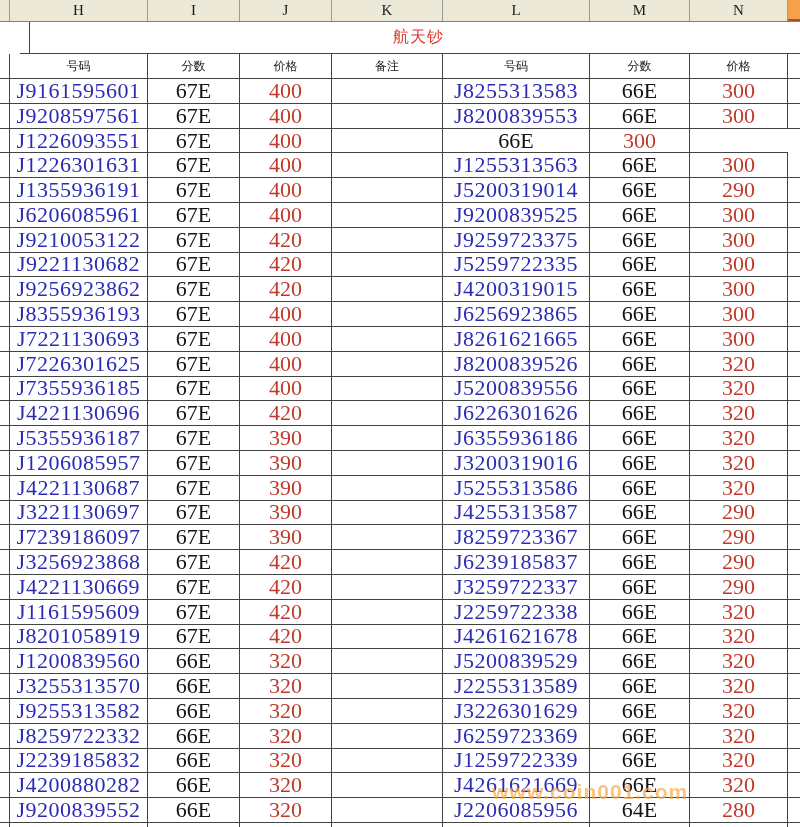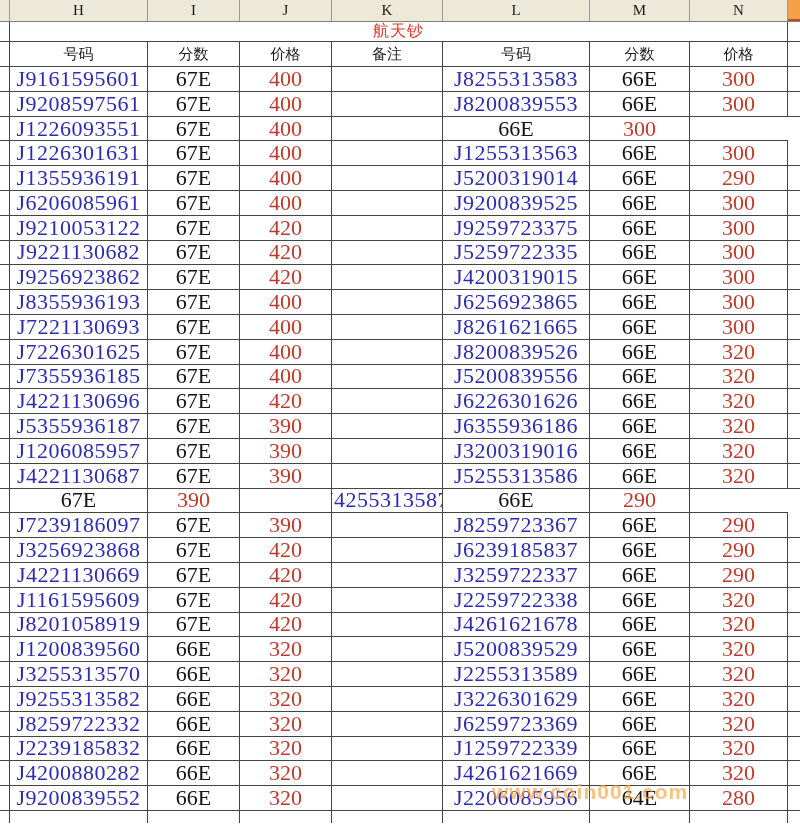--- a/index.html
+++ b/index.html
@@ -18,24 +18,24 @@
   .ch{border-right:1px solid var(--lightgrid);display:flex;align-items:center;justify-content:center;
     font-size:15px;color:#1a1a1a;}
   .ch.selected{background:var(--selected_header);border-bottom:2px solid #b0502f;border-right:none;}
 
   
   .row{display:grid;grid-template-columns:10px 138px 92px 92px 111px 147px 100px 98px 12px;}
   .cell{border-right:1px solid var(--grid);border-bottom:1px solid var(--grid);
     display:flex;align-items:center;justify-content:center;overflow:hidden;}
   .cell.rsliver{border-right:none;}
 
-  .title-row{height:20px;}
+  .title-row{height:32px;margin-left:20px;}
   .title-row .merged{grid-column:2 / span 7;color:var(--title);font-size:16px;letter-spacing:1px;}
 
-  .head-row{height:25px;font-size:15px;color:#1a1a1a;}
+  .head-row{height:25px;font-size:12px;color:#1a1a1a;}
 
   .data-row{height:24.8px;font-size:22px;}
   .c-num{color:var(--serial);letter-spacing:.5px;}
   .c-score{color:#141414;}
   .c-price{color:var(--price);}
 
   .partial-row{height:12px;}
   .partial-row .cell{border-bottom:none;}
 
   .watermark{position:absolute;left:492px;top:780px;width:305px;
@@ -260,20 +260,21 @@
     <div class="cell c-score">67E</div>
     <div class="cell c-price">390</div>
     <div class="cell c-note"></div>
     <div class="cell c-num">J5255313586</div>
     <div class="cell c-score">66E</div>
     <div class="cell c-price">320</div>
     <div class="cell rsliver"></div>
   </div>
       <div class="row data-row">
     <div class="cell"></div>
+    <div class="cell c-num">J3221130697</div>
     <div class="cell c-score">67E</div>
     <div class="cell c-price">390</div>
     <div class="cell c-note"></div>
     <div class="cell c-num">J4255313587</div>
     <div class="cell c-score">66E</div>
     <div class="cell c-price">290</div>
     <div class="cell rsliver"></div>
   </div>
       <div class="row data-row">
     <div class="cell"></div>

